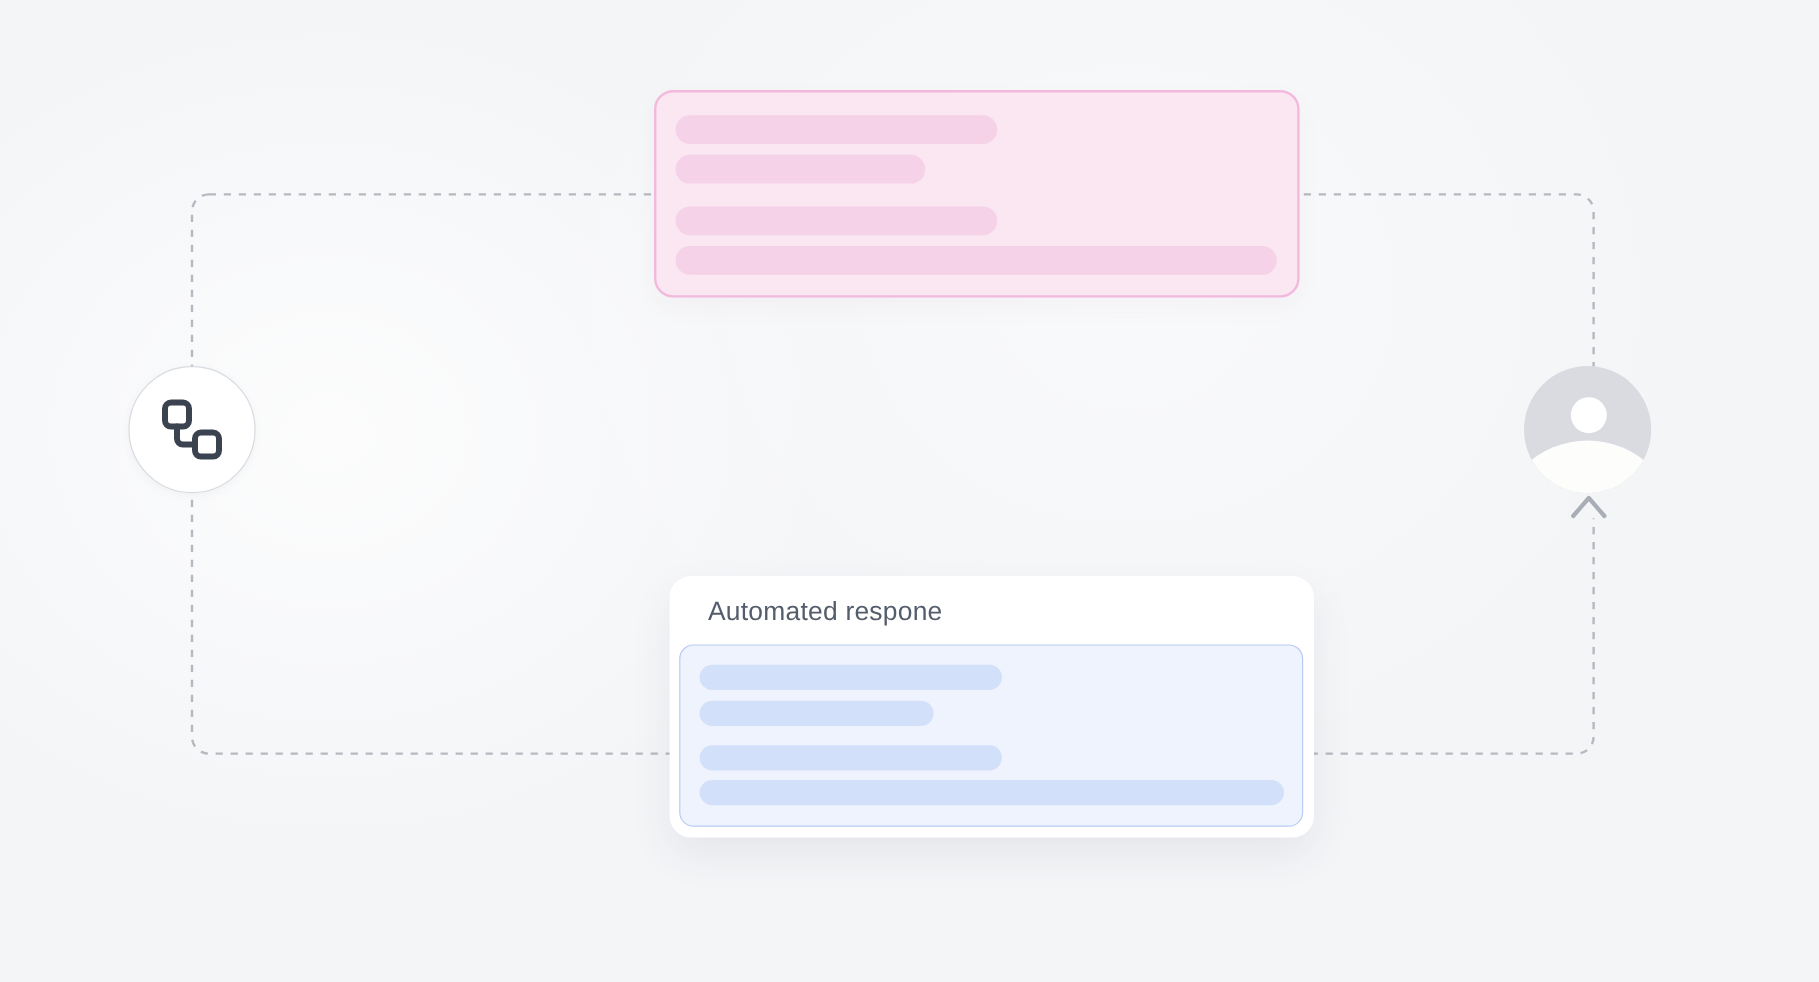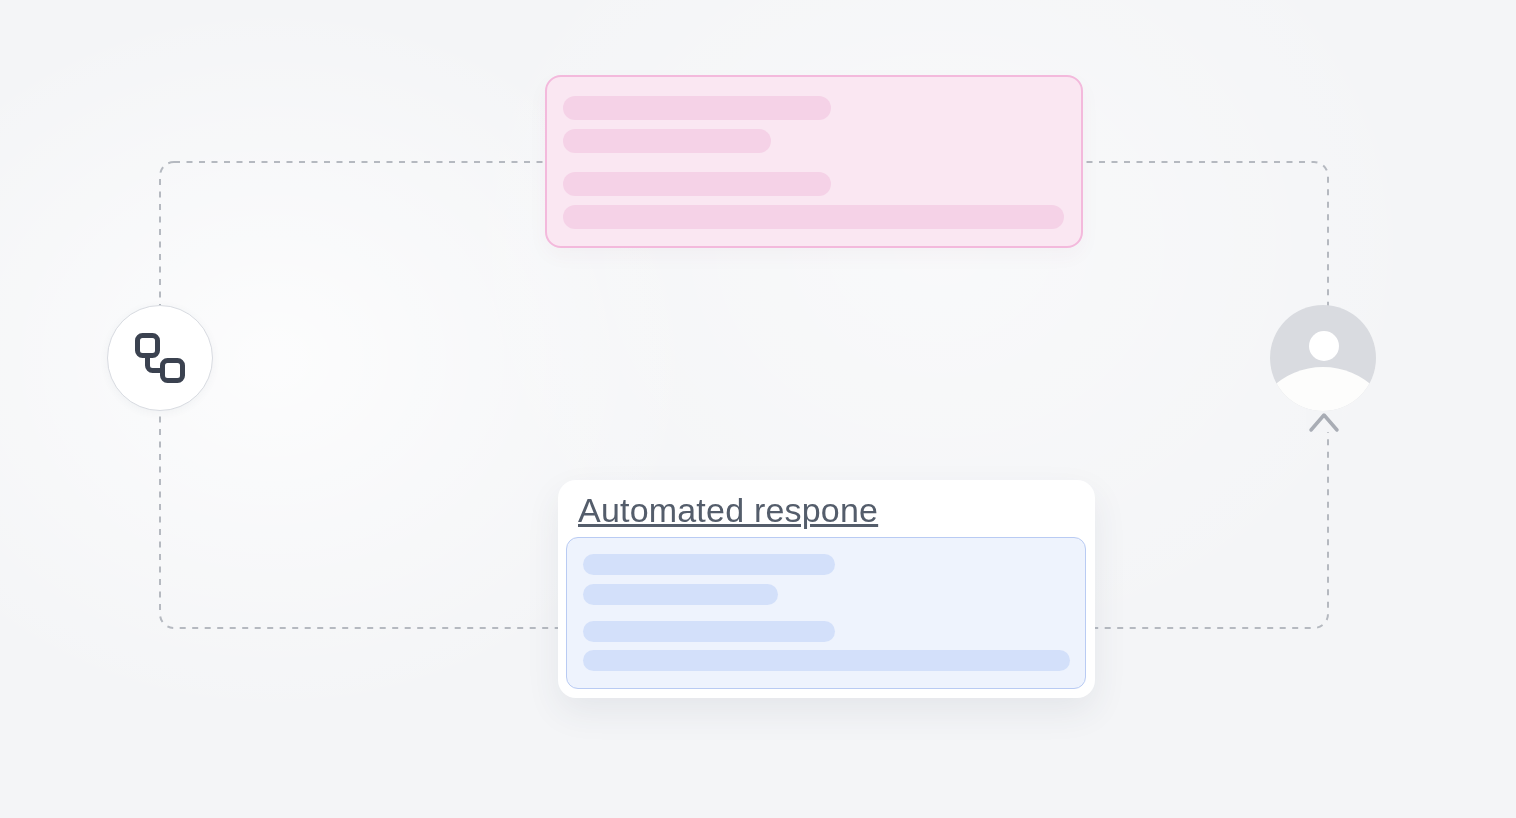--- a/index.html
+++ b/index.html
@@ -45,23 +45,23 @@
     border-radius:50%;background:#fdfdfc;
   }
 
   
   .response-card{
     position:absolute;left:558px;top:480px;width:537px;height:218px;
     box-sizing:border-box;border-radius:18px;background:var(--card);
     box-shadow:0 14px 34px rgba(50,60,85,.08);
   }
   .response-title{
-    position:absolute;left:20px;top:13px;
-    font-size:34px;line-height:34px;font-weight:500;
-    color:var(--title);letter-spacing:.2px;text-decoration:underline;
+    position:absolute;left:32px;top:13px;
+    font-size:22px;line-height:34px;font-weight:500;
+    color:var(--title);letter-spacing:.2px;
   }
   .blue-box{
     position:absolute;left:8px;top:57px;width:520px;height:152px;
     box-sizing:border-box;border-radius:12px;
     background:var(--blueBoxBg);border:1.5px solid var(--blueBoxBorder);
     padding:16px 16px;
   }
   .blue-box .bar{background:var(--blueBar);border-radius:999px;}
 </style>
 </head>

